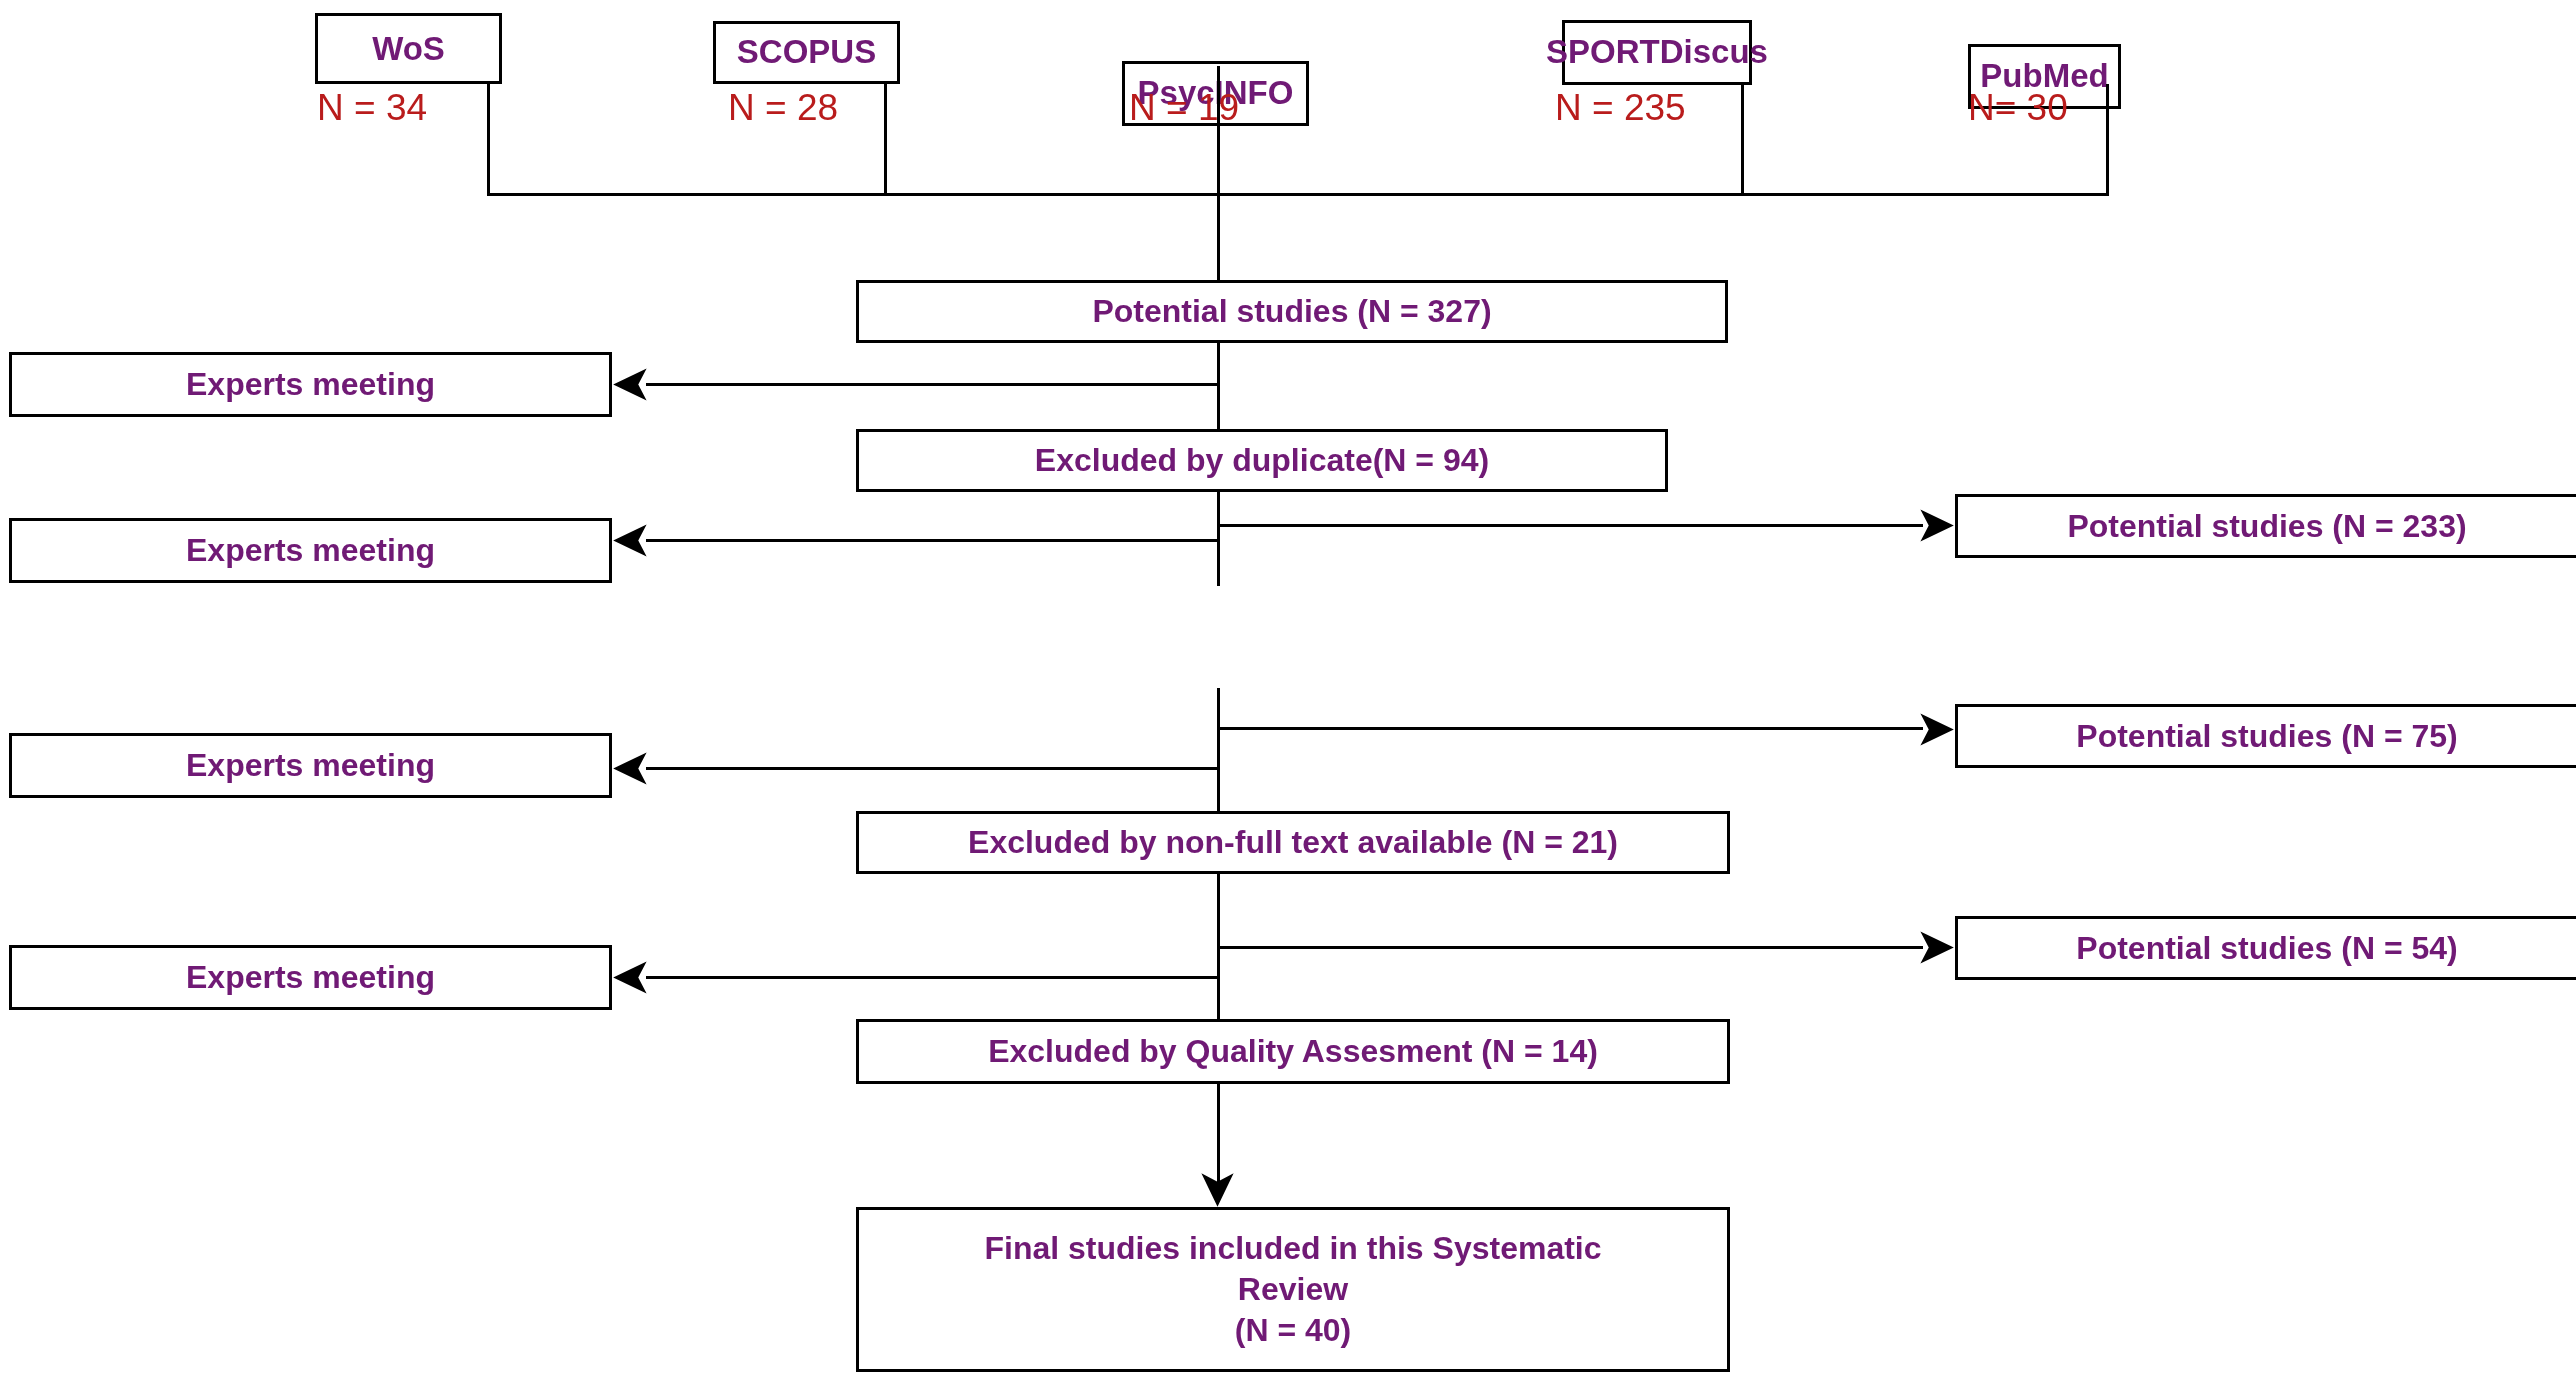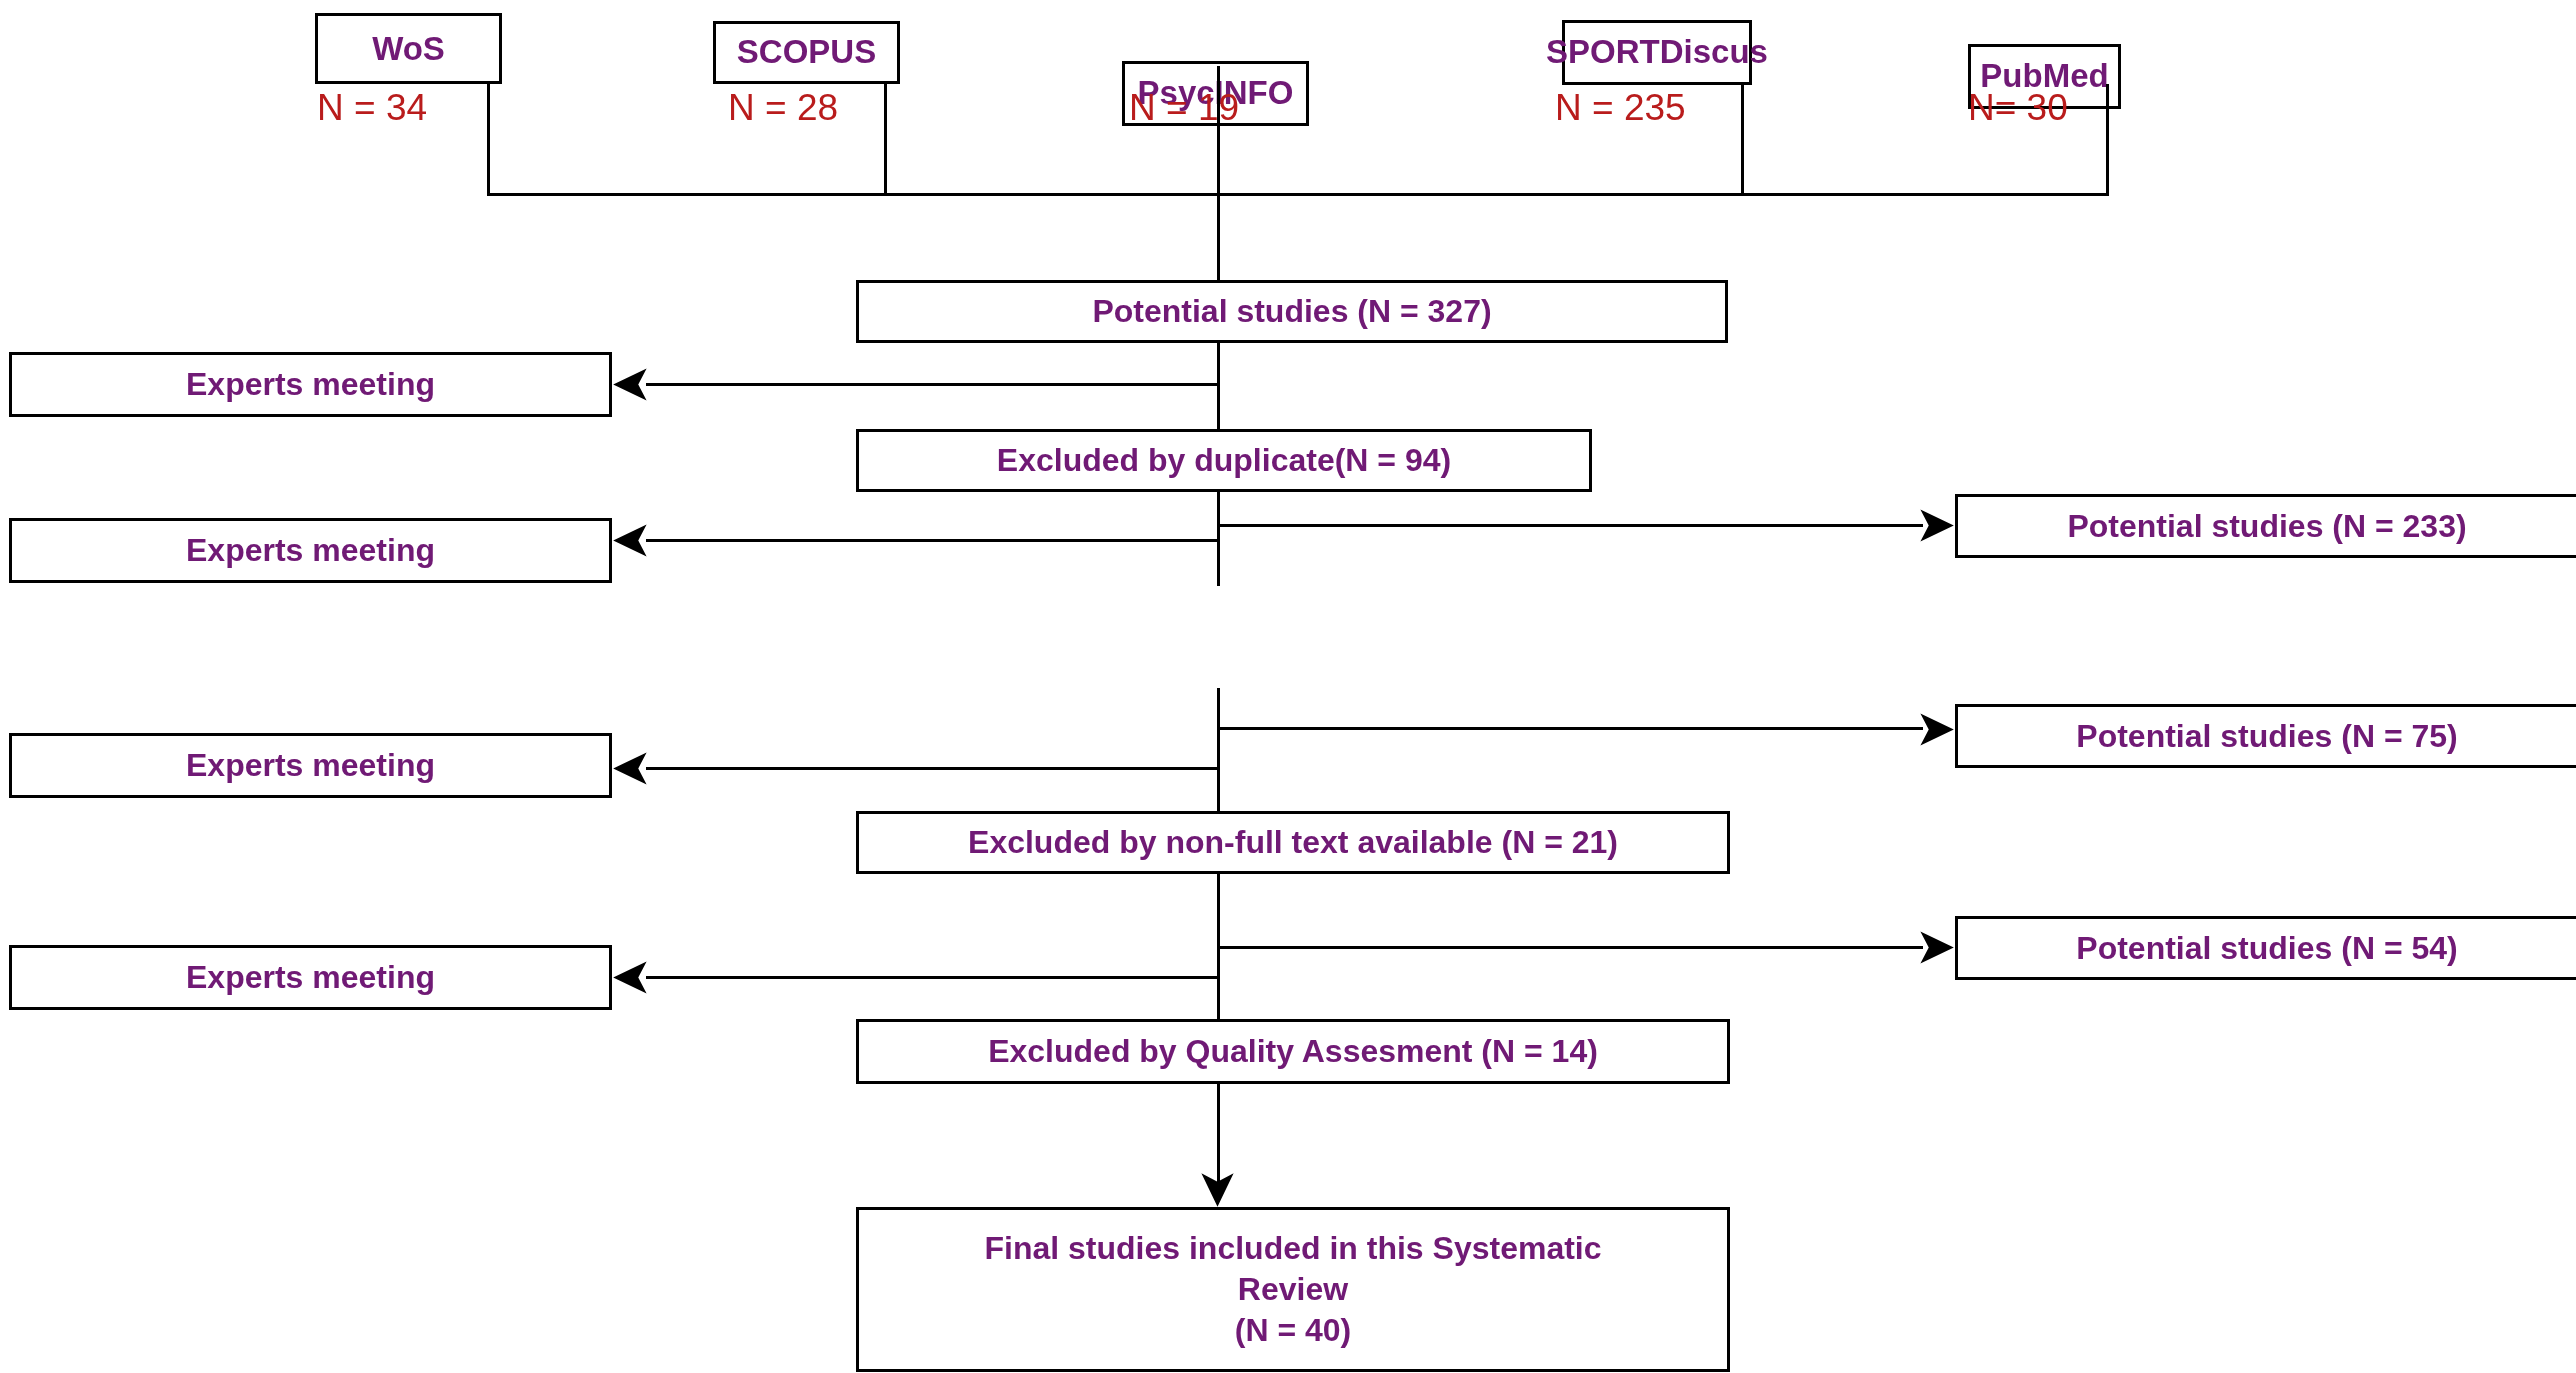--- a/index.html
+++ b/index.html
@@ -119,21 +119,21 @@
   <div class="arrow-down" style="left:1199px; top:1172px;">
     <svg width="37" height="36" viewBox="0 0 62 60">
         <polygon points="31,58 4,2 31,16 58,2" fill="#000000"></polygon>
       </svg>
   </div>
 
   <div class="box flow" style="left:856px; top:280px; width:872px; height:63px;">
     <span class="txt-multi">Potential studies (N = 327)</span>
   </div>
 
-  <div class="box flow" style="left:856px; top:429px; width:736px; height:63px;">
+  <div class="box flow" style="left:856px; top:429px; width:812px; height:63px;">
     <span class="txt-multi">Excluded by duplicate(N = 94)</span>
   </div>
 
 
   <div class="box flow" style="left:856px; top:811px; width:874px; height:63px;">
     <span class="txt-multi">Excluded by non-full text available (N = 21)</span>
   </div>
 
   <div class="box flow" style="left:856px; top:1019px; width:874px; height:65px;">
     <span class="txt-multi">Excluded by Quality Assesment (N = 14)</span>

